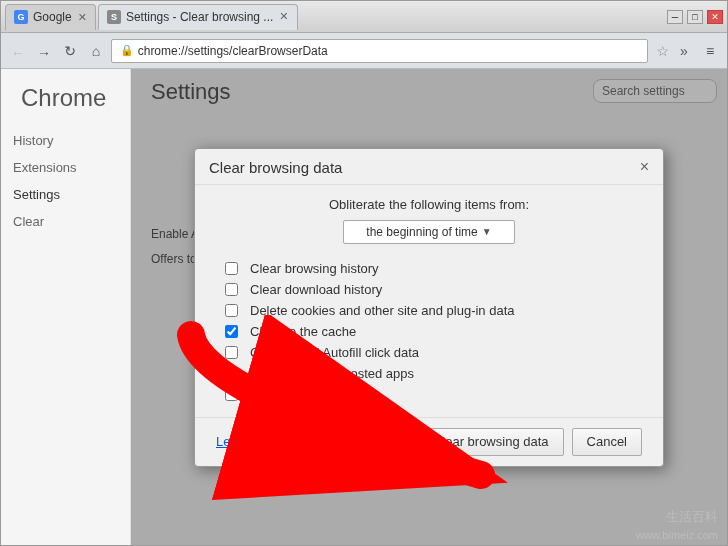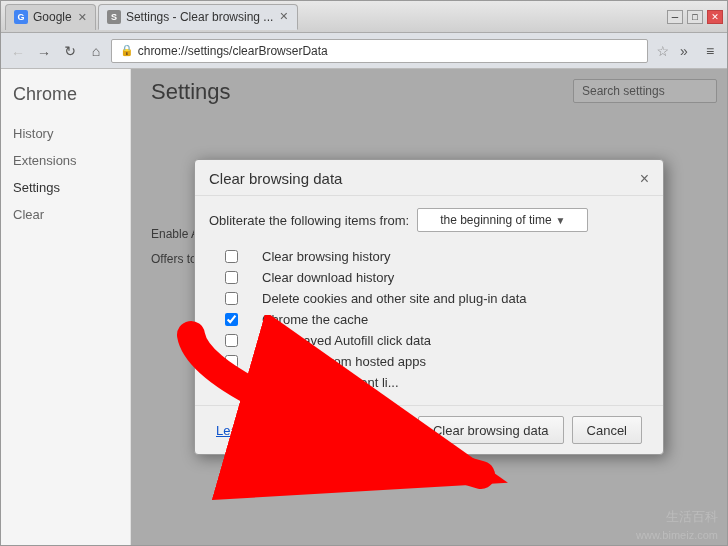--- a/index.html
+++ b/index.html
@@ -25,47 +25,47 @@
     .nav-btn.disabled { color: #bbb; cursor: default; }
     .address-bar { flex: 1; height: 24px; border: 1px solid #aaa; border-radius: 2px; background: white; display: flex; align-items: center; padding: 0 8px; font-size: 12px; color: #333; }
     .address-icon { color: #888; margin-right: 4px; font-size: 11px; }
     .star-btn { margin-left: 4px; color: #888; font-size: 14px; cursor: pointer; }
 
     
     .content-area { flex: 1; display: flex; background: #f5f5f5; }
 
     
     .sidebar { width: 130px; background: #f5f5f5; padding: 10px 0; border-right: 1px solid #e0e0e0; }
-    .sidebar-title { font-size: 18px; color: #555; padding: 5px 12px 15px; }
+    .sidebar-title { font-size: 24px; color: #555; padding: 5px 12px 15px; margin-left: 8px; }
     .sidebar-item { padding: 6px 12px; font-size: 13px; color: #666; cursor: pointer; }
     .sidebar-item.active { color: #333; }
 
     
     .main-content { flex: 1; padding: 10px 20px; background: #f5f5f5; position: relative; }
     .settings-title { font-size: 22px; color: #555; margin-bottom: 10px; }
-    .search-settings { position: absolute; top: 10px; right: 10px; height: 24px; border: 1px solid #ccc; border-radius: 2px; padding: 0 8px; font-size: 12px; color: #999; background: white; width: 144px; }
+    .search-settings { position: absolute; top: 10px; right: 10px; height: 24px; border: 1px solid #ccc; border-radius: 8px; padding: 0 8px; font-size: 12px; color: #999; background: white; width: 124px; }
 
     
     .settings-text { font-size: 13px; color: #555; line-height: 1.6; }
     .settings-text .blue { color: #1155cc; cursor: pointer; text-decoration: underline; }
 
     
     .modal-overlay { position: absolute; top: 0; left: 0; right: 0; bottom: 0; background: rgba(0,0,0,0.3); display: flex; align-items: center; justify-content: center; z-index: 100; }
 
     
     .dialog { background: #f0f0f0; border: 1px solid #999; border-radius: 4px; width: 470px; box-shadow: 3px 3px 15px rgba(0,0,0,0.4); }
     .dialog-header { display: flex; justify-content: space-between; align-items: center; padding: 10px 14px 8px; border-bottom: 1px solid #ddd; }
     .dialog-title { font-size: 15px; color: #333; font-weight: normal; }
     .dialog-close { color: #666; cursor: pointer; font-size: 16px; line-height: 1; background: none; border: none; }
     .dialog-body { padding: 12px 14px; }
-    .time-row { display: flex; align-items: center; margin-bottom: 14px; font-size: 13px; color: #333; gap: 8px; }
+    .time-row { display: flex; align-items: center; margin-bottom: 14px; font-size: 13px; color: #333; gap: 8px; flex-direction: column; }
     .time-dropdown { height: 24px; border: 1px solid #aaa; border-radius: 2px; background: white; padding: 0 22px; font-size: 12px; color: #333; display: flex; align-items: center; gap: 4px; cursor: pointer; }
     .time-dropdown-arrow { font-size: 10px; color: #555; }
 
-    .checkbox-row { display: flex; align-items: center; padding: 3px 16px; font-size: 13px; color: #333; gap: 24px; }
+    .checkbox-row { display: flex; align-items: center; padding: 3px 16px; font-size: 13px; color: #333; gap: 12px; }
     .checkbox-row input[type="checkbox"] { width: 13px; height: 13px; cursor: pointer; }
 
     .dialog-footer { padding: 10px 21px; display: flex; justify-content: space-between; align-items: center; border-top: 1px solid #ddd; }
     .learn-more { color: #1155cc; font-size: 13px; text-decoration: underline; cursor: pointer; }
     .footer-buttons { display: flex; gap: 8px; }
     .btn { height: 28px; padding: 0 14px; border: 1px solid #aaa; border-radius: 2px; font-size: 13px; cursor: pointer; background: linear-gradient(to bottom, #f8f8f8, #e8e8e8); color: #333; }
     .btn-primary { background: linear-gradient(to bottom, #f8f8f8, #e8e8e8); }
 
     
     .watermark { position: absolute; bottom: 2px; right: 8px; font-size: 11px; color: rgba(200,200,200,0.7); z-index: 50; }

